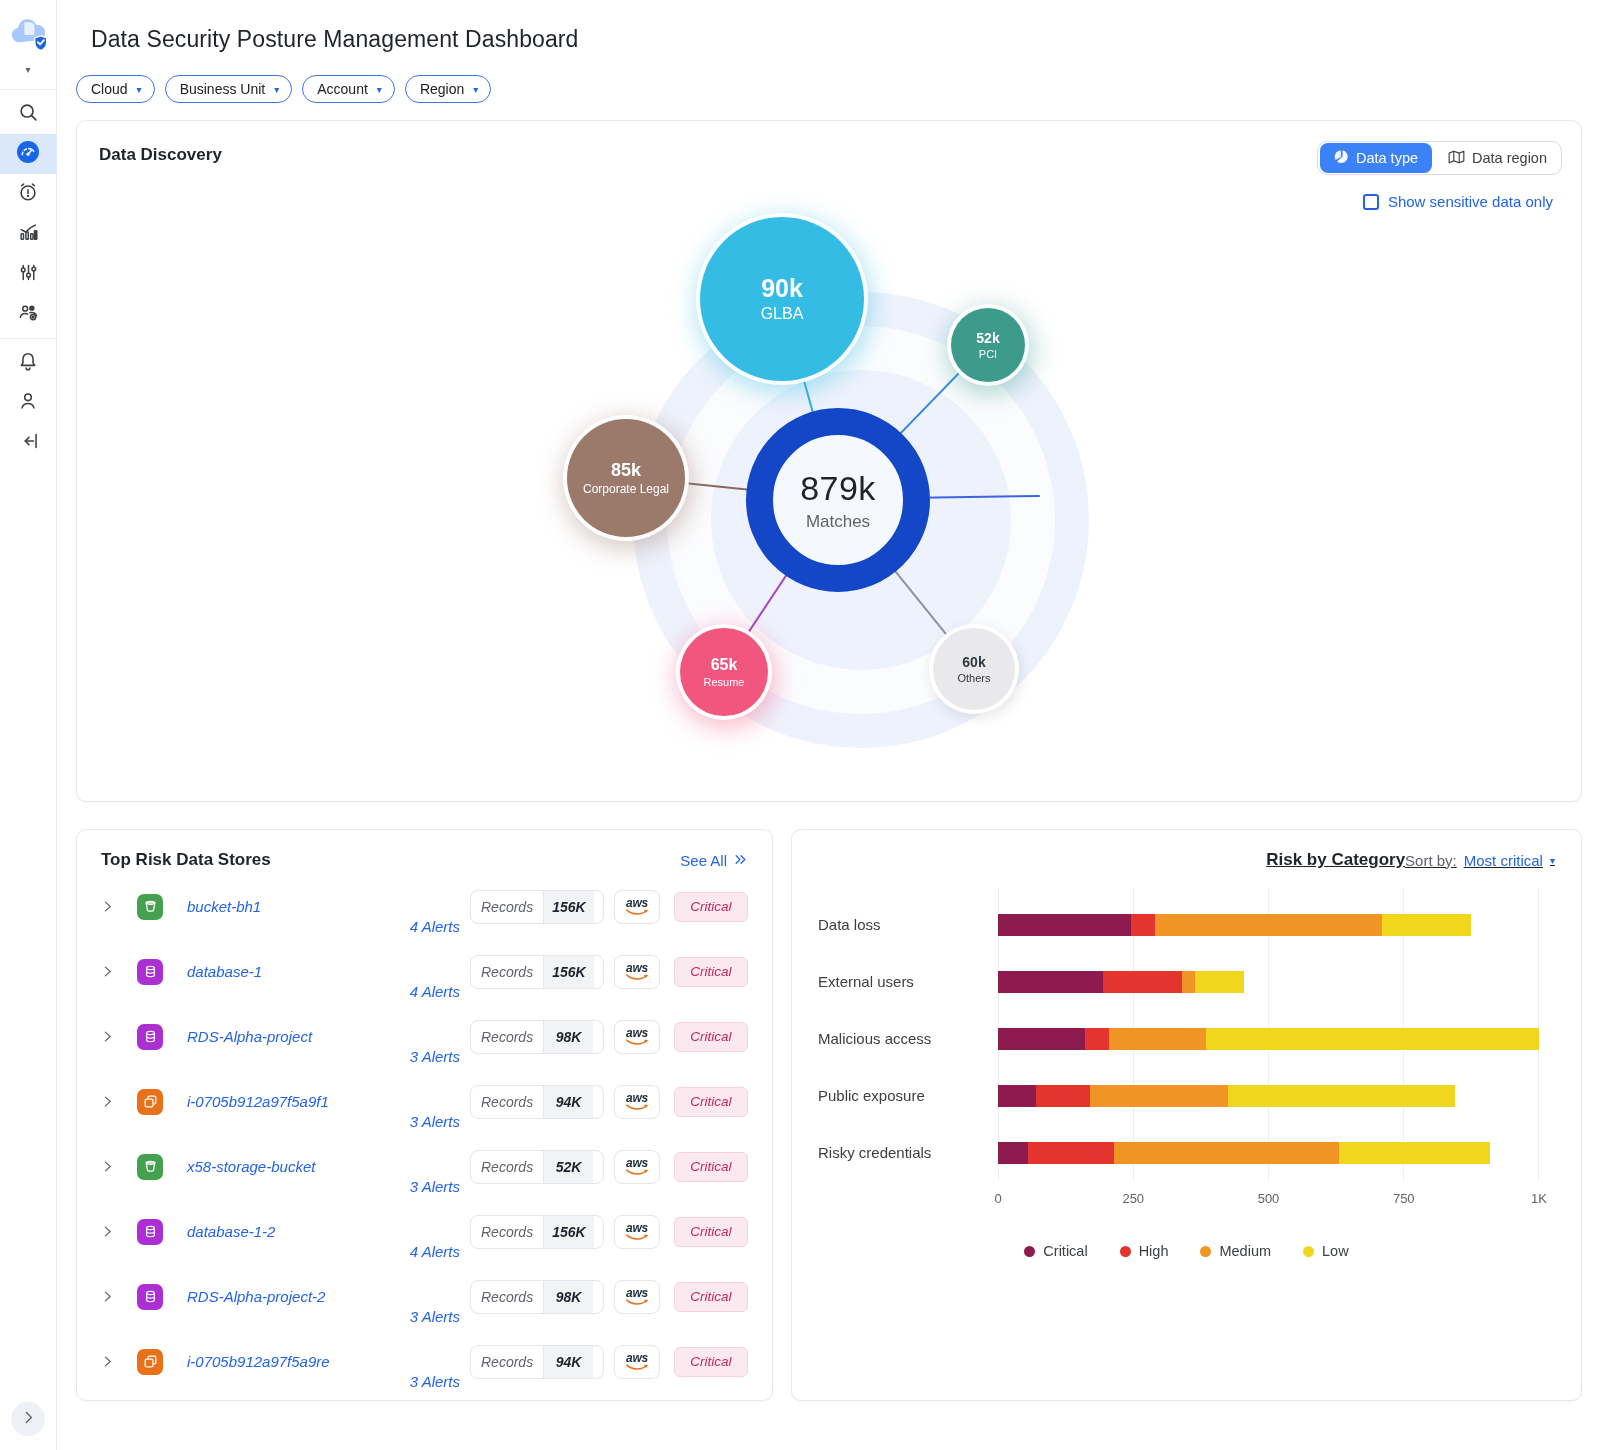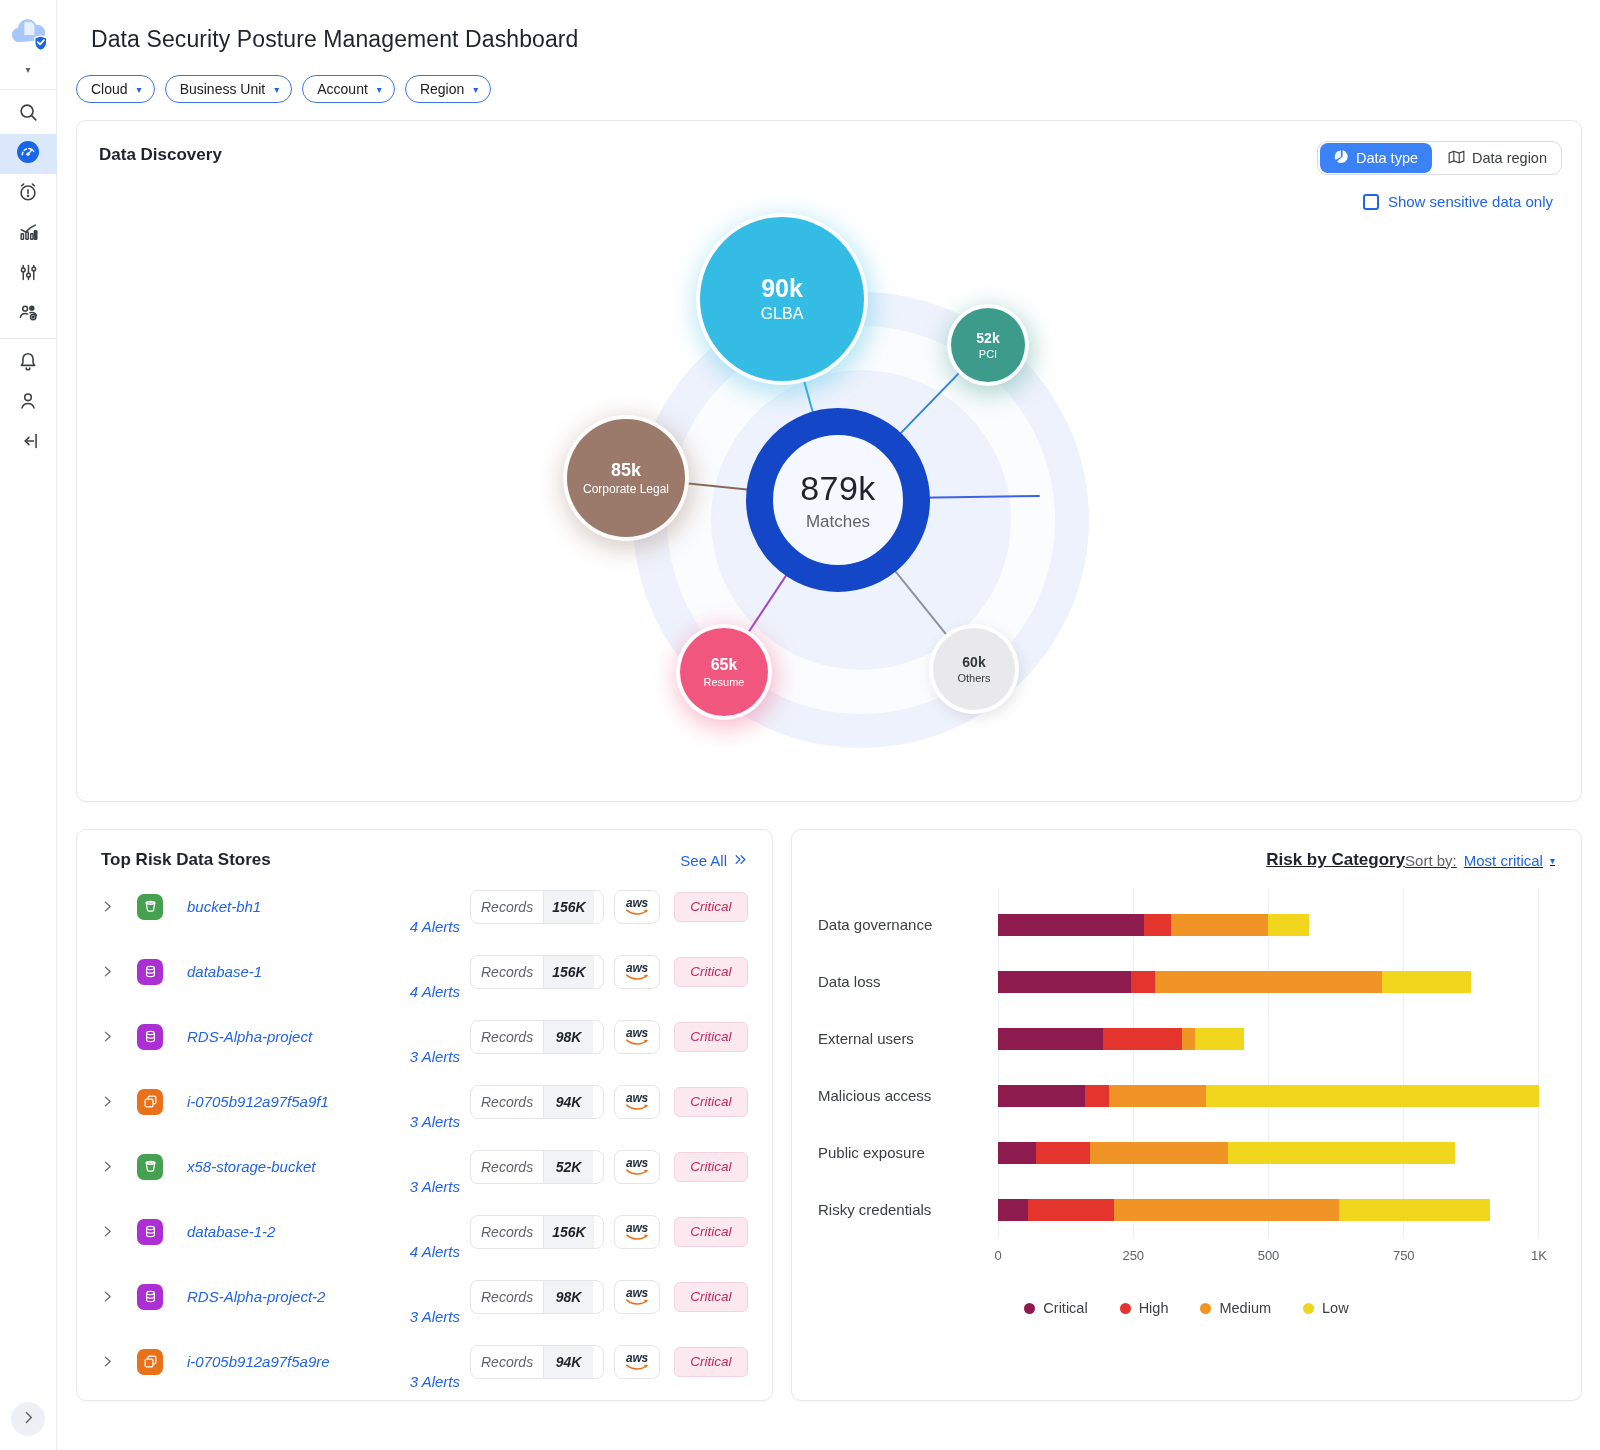--- a/index.html
+++ b/index.html
@@ -525,29 +525,20 @@
         </div>
       </div>
       <div class="risk-chart">
         <div class="risk-body" id="risk-body">
           <div class="grid-layer" id="grid-layer">
               <div class="grid-line" style="left: 0%;"></div>
               <div class="grid-line" style="left: 25%;"></div>
               <div class="grid-line" style="left: 50%;"></div>
               <div class="grid-line" style="left: 75%;"></div>
             </div>
-        <div class="risk-row">
-              <div class="risk-label">Data governance</div>
-              <div class="risk-track">
-                <div class="risk-seg" style="width:27%;background:#8E1B4D"></div>
-                <div class="risk-seg" style="width:5%;background:#E4342E"></div>
-                <div class="risk-seg" style="width:18%;background:#F19426"></div>
-                <div class="risk-seg" style="width:7.5%;background:#F0D71E"></div>
-              </div>
-            </div>
             <div class="risk-row">
               <div class="risk-label">Data loss</div>
               <div class="risk-track">
                 <div class="risk-seg" style="width:24.5%;background:#8E1B4D"></div>
                 <div class="risk-seg" style="width:4.5%;background:#E4342E"></div>
                 <div class="risk-seg" style="width:42%;background:#F19426"></div>
                 <div class="risk-seg" style="width:16.5%;background:#F0D71E"></div>
               </div>
             </div>
             <div class="risk-row">

